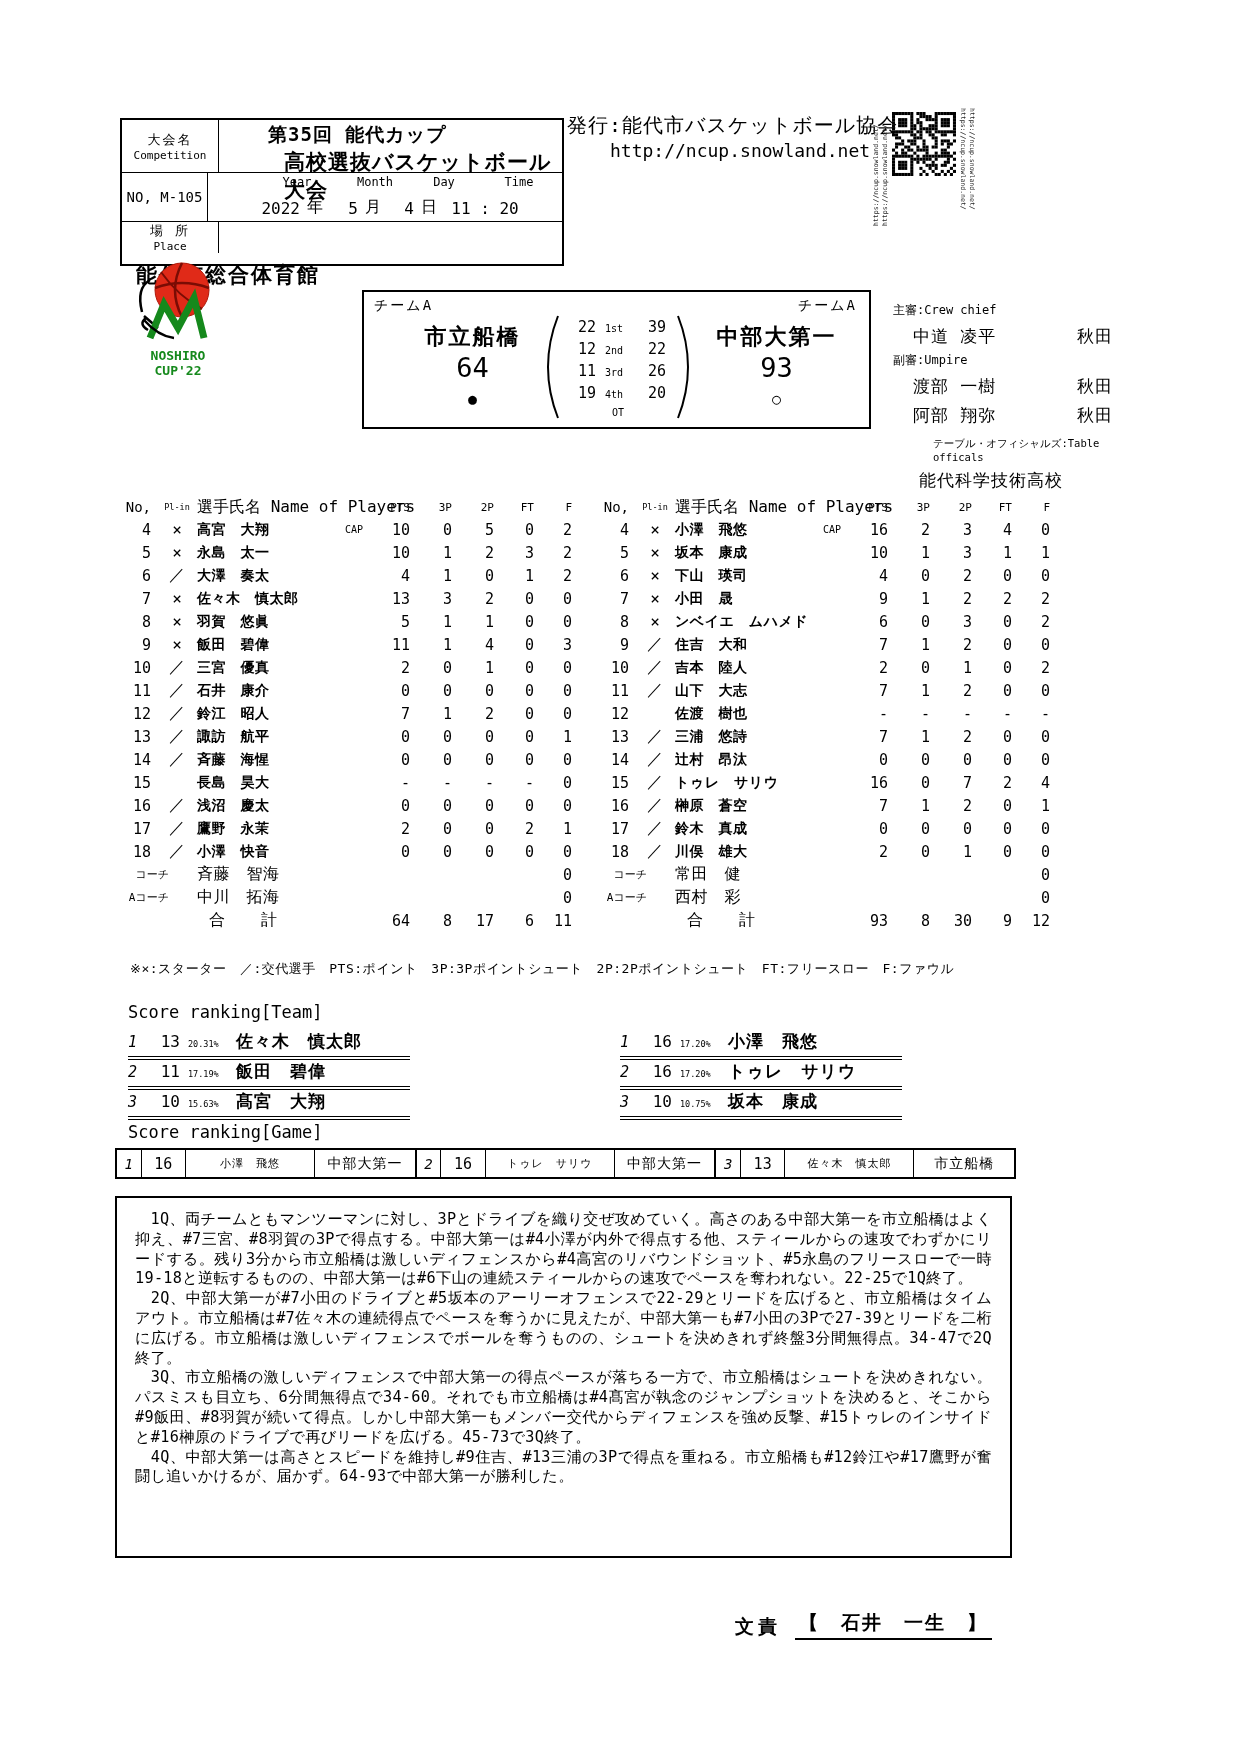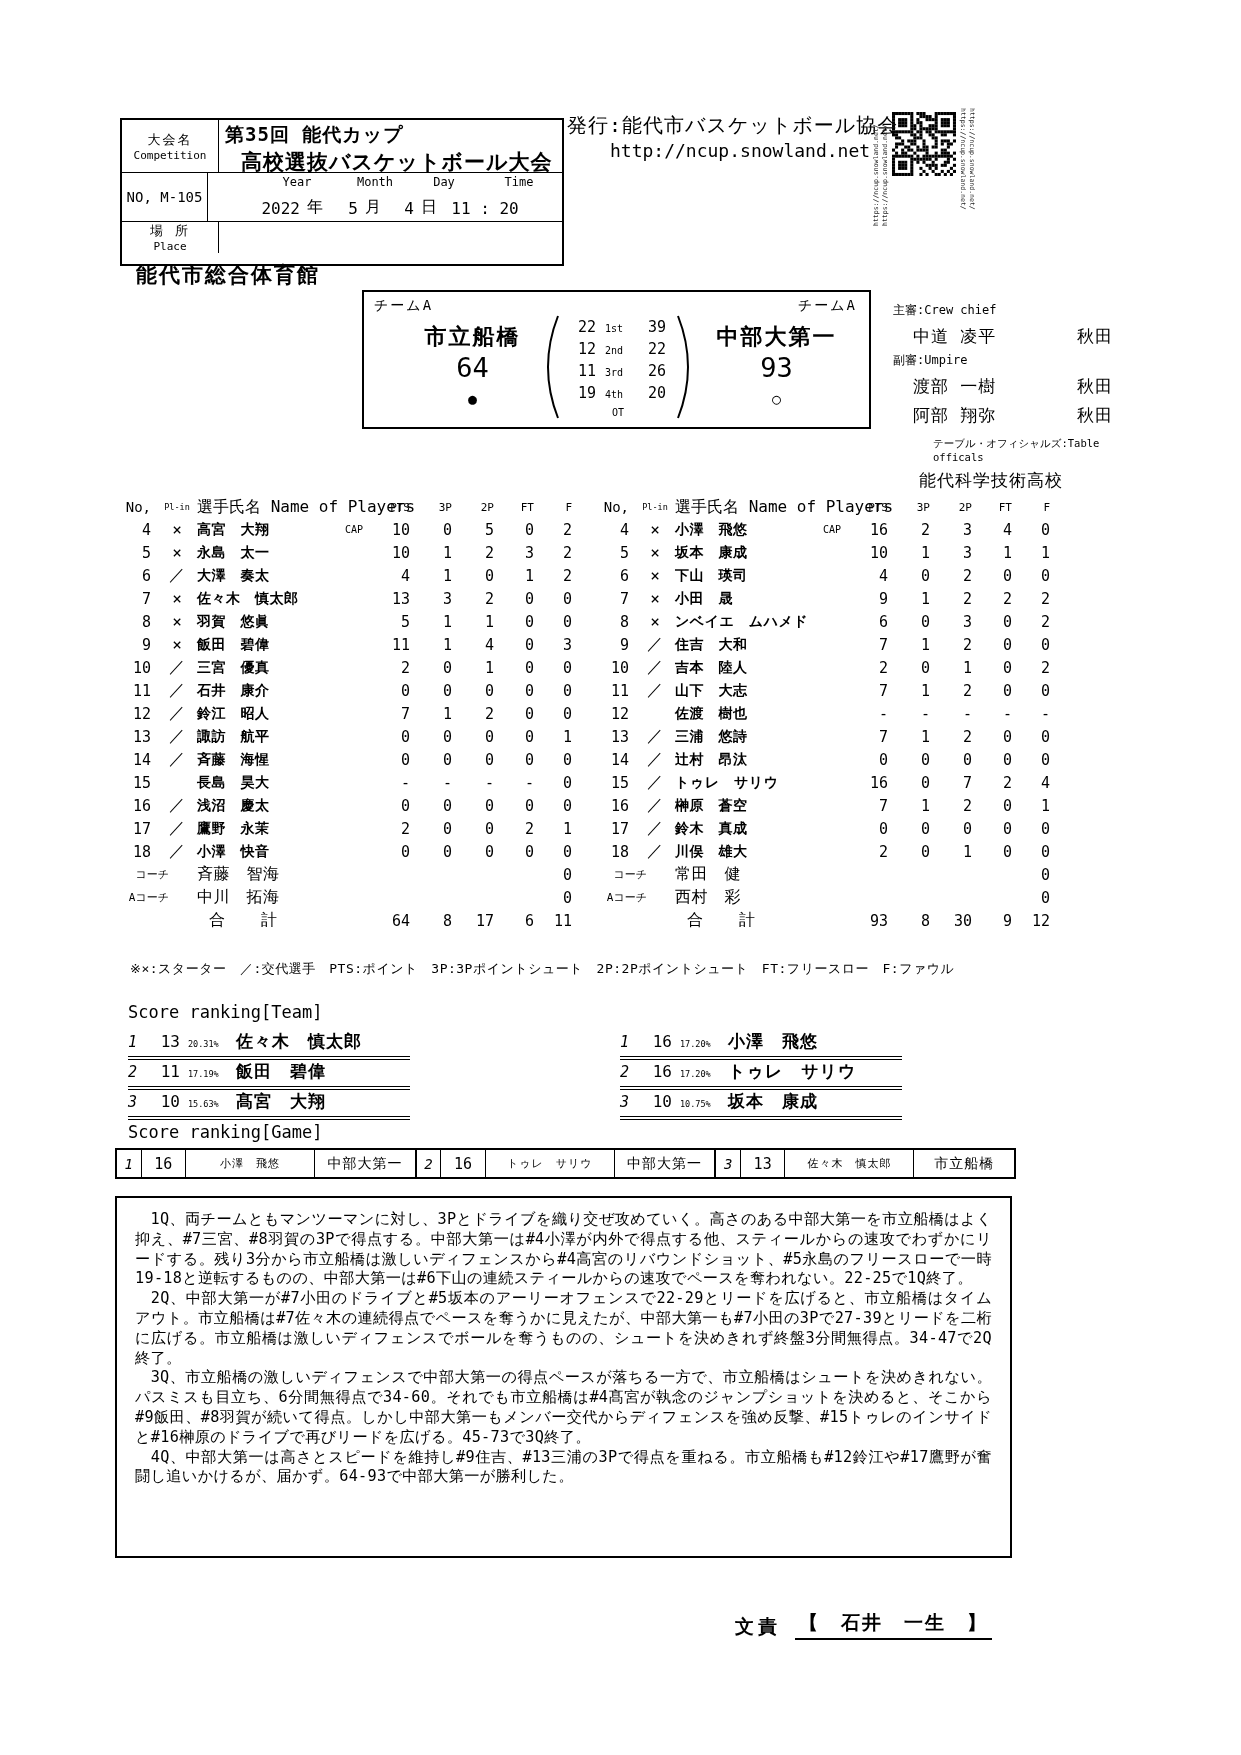--- a/index.html
+++ b/index.html
@@ -102,21 +102,21 @@
   .credit{left:735px;top:1610px;display:flex;align-items:flex-end;}
   .credit .clab{font-size:19px;font-weight:700;letter-spacing:4px;margin-right:14px;}
   .credit .cname{font-size:19px;font-weight:700;letter-spacing:2px;border-bottom:2.5px solid #000;padding:0 4px 2px 4px;}
 </style>
 </head>
 <body>
 
 <div class="page">
 
   <div class="abs htable">
-    <div class="hrow" style="height:52px;">
+    <div class="hrow" style="height:52px;gap:43px;">
       <div class="hlabel">
         <div class="jp">大会名</div>
         <div class="en mono">Competition</div>
       </div>
       <div class="hval">
         <div class="comp1">第35回 能代カップ</div>
         <div class="comp2">高校選抜バスケットボール大会</div>
       </div>
     </div>
     <div class="hrow" style="height:48px;">
@@ -394,20 +394,35 @@
         <rect x="27" y="60" width="3" height="3" fill="#000"></rect>
         <rect x="33" y="60" width="3" height="3" fill="#000"></rect>
         <rect x="42" y="60" width="3" height="3" fill="#000"></rect>
         <rect x="45" y="60" width="3" height="3" fill="#000"></rect>
         <rect x="51" y="60" width="3" height="3" fill="#000"></rect>
         <rect x="57" y="60" width="3" height="3" fill="#000"></rect>
       </svg>
     <div class="qrside" id="qrTextR">https://ncup.snowland.net/ https://ncup.snowland.net/</div>
   </div>
 
+  <div class="abs logo">
+    <svg width="100" height="86" viewBox="0 0 100 86">
+      <path d="M14,54 Q8,30 22,22 M18,60 Q10,66 20,72 M16,58 L30,70" stroke="#000" stroke-width="2.5" fill="none"></path>
+      <circle cx="54" cy="32" r="27" fill="#e02a18" stroke="#b01808" stroke-width="1"></circle>
+      <path d="M54,5 Q40,32 54,59" stroke="#7a0c04" stroke-width="2.5" fill="none"></path>
+      <path d="M27,30 Q54,20 81,30" stroke="#7a0c04" stroke-width="2.5" fill="none"></path>
+      <path d="M33,14 Q50,38 74,51" stroke="#7a0c04" stroke-width="2" fill="none"></path>
+      <path d="M22,80 L36,46 L50,70 L66,40 L76,80" stroke="#15891c" stroke-width="7" fill="none" stroke-linejoin="miter"></path>
+      <path d="M16,62 Q30,78 46,80" stroke="#000" stroke-width="2.5" fill="none"></path>
+    </svg>
+    <div class="logotext" style="color:#15891c;">
+      <div>NOSHIRO</div>
+      <div>CUP'22</div>
+    </div>
+  </div>
 
   <div class="abs scorebox">
     <div class="abs tlabelA">チームA</div>
     <div class="abs tlabelB">チームA</div>
 
     <div class="abs tname" style="left:26px;top:30px;width:165px;">市立船橋</div>
     <div class="abs tscore" style="left:26px;top:60px;width:165px;">64</div>
     <div class="abs tmark" style="left:26px;top:98px;width:165px;">●</div>
 
     <svg class="abs" style="left:178px;top:22px;" width="152" height="106">

